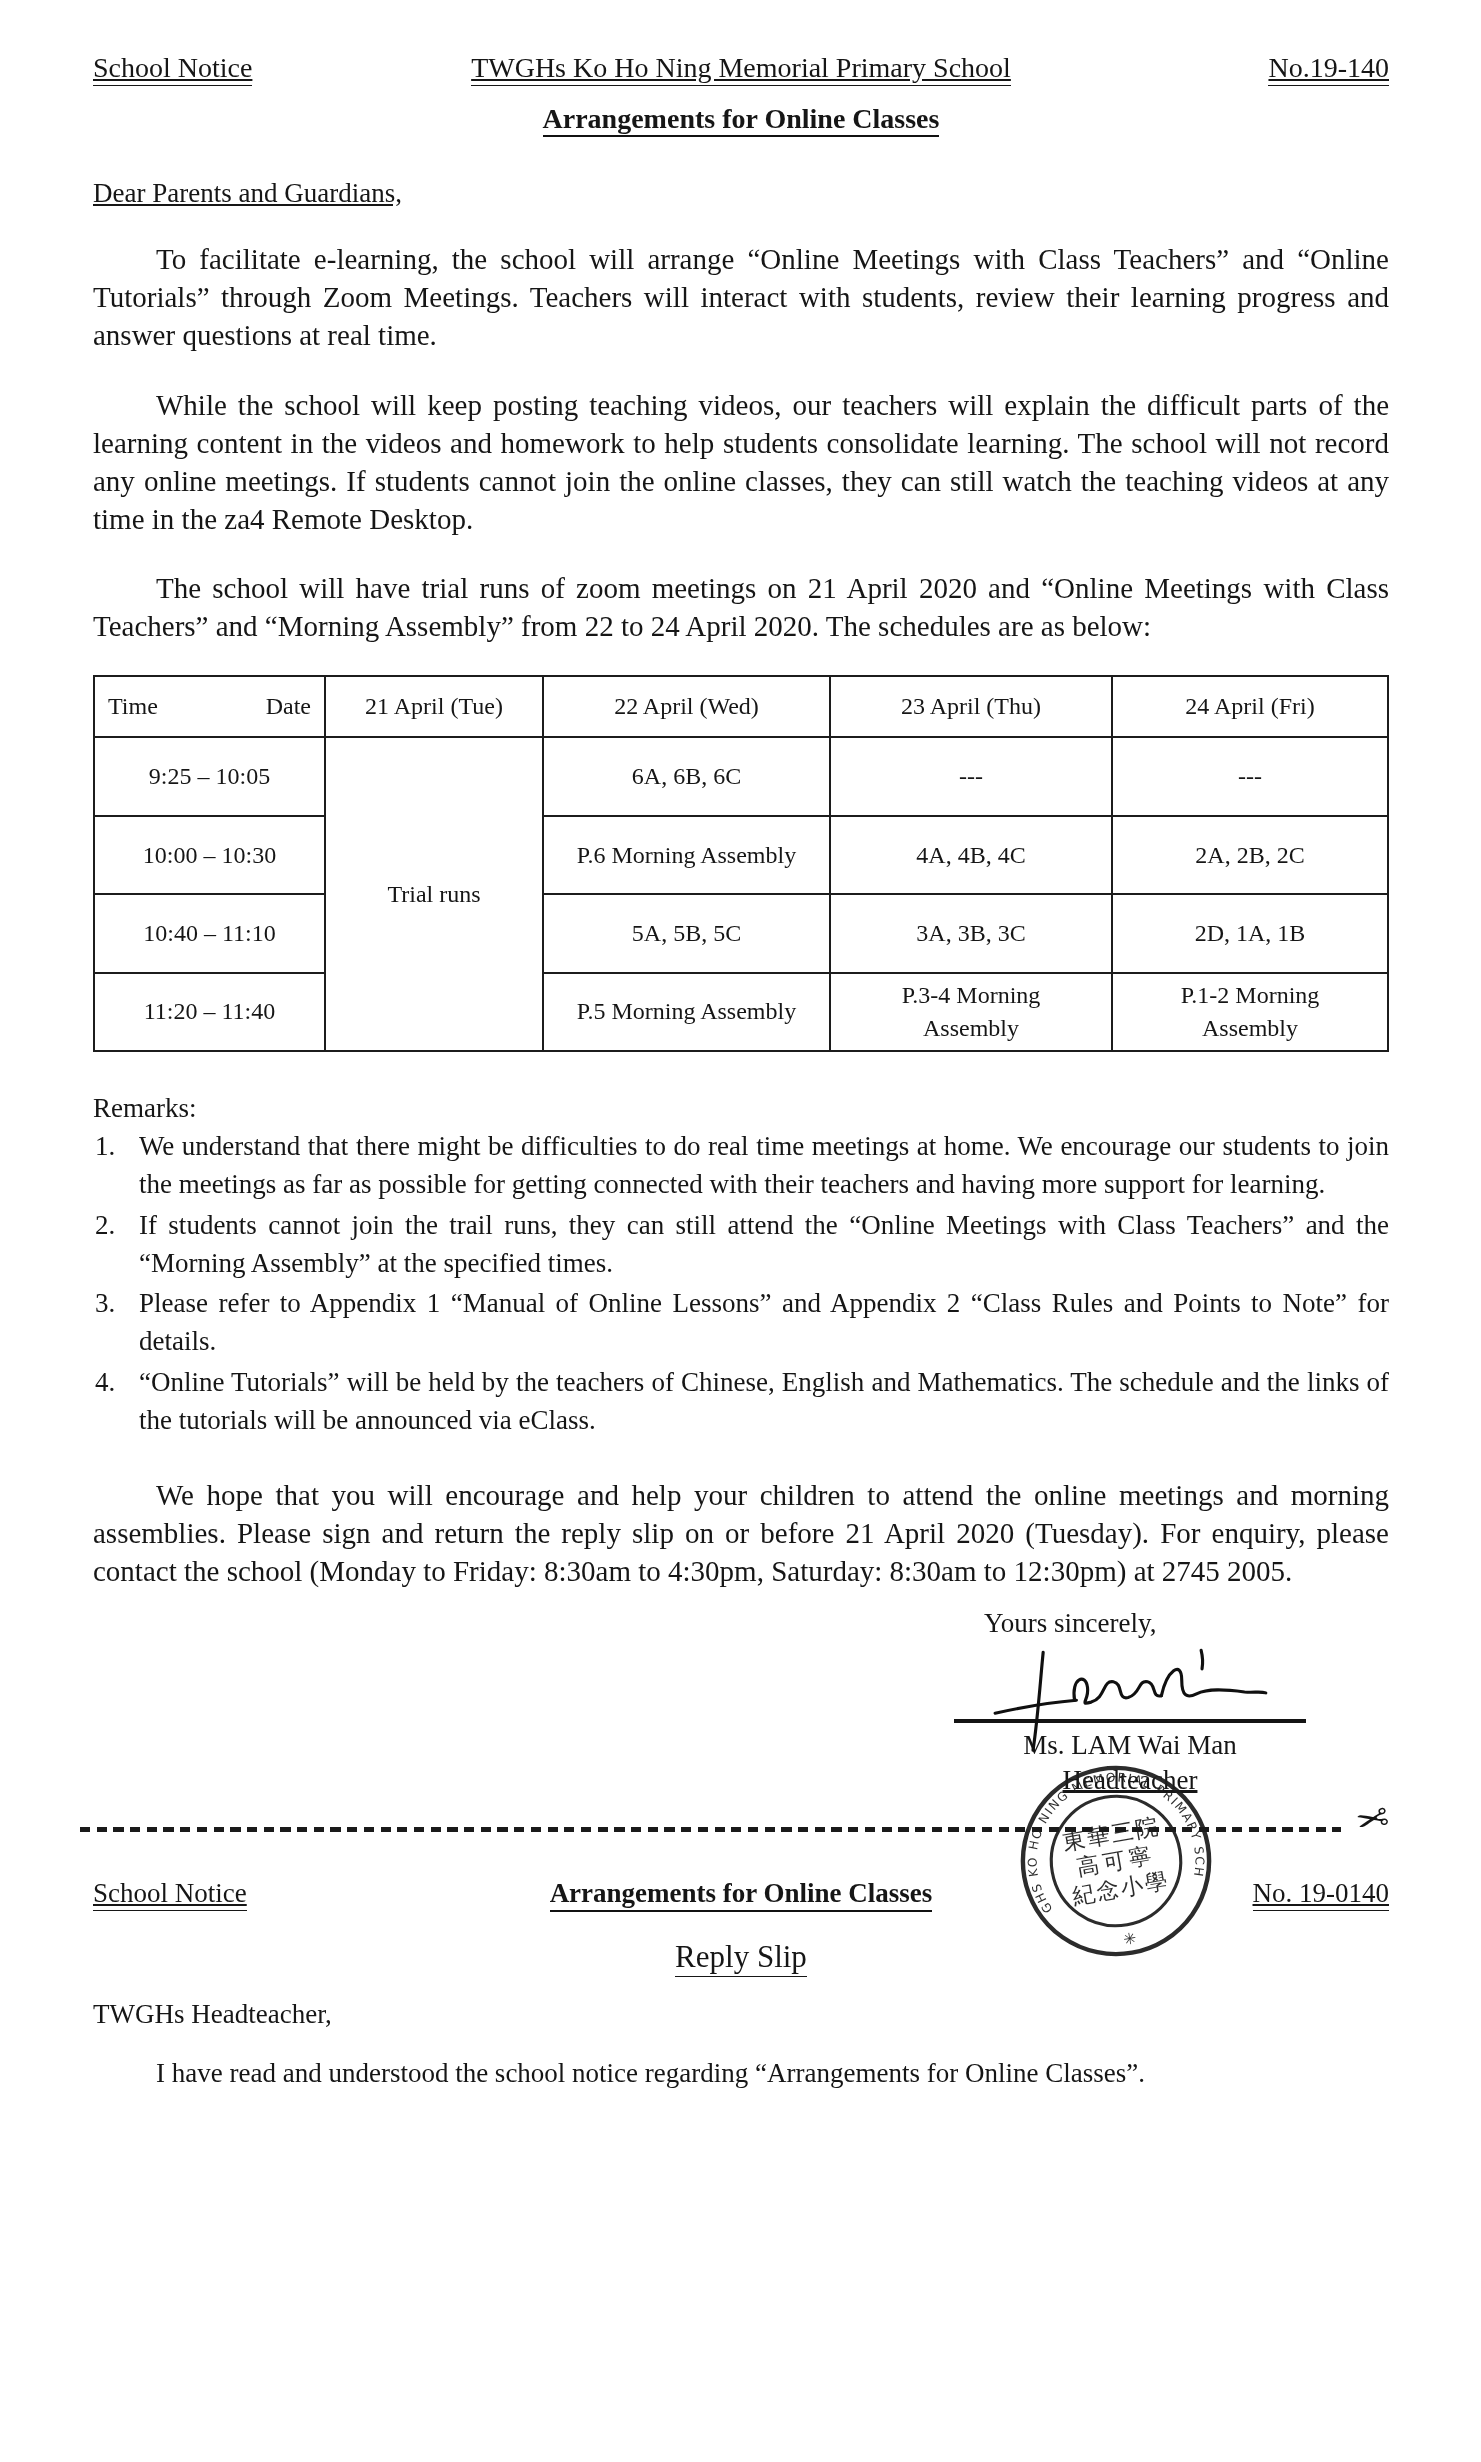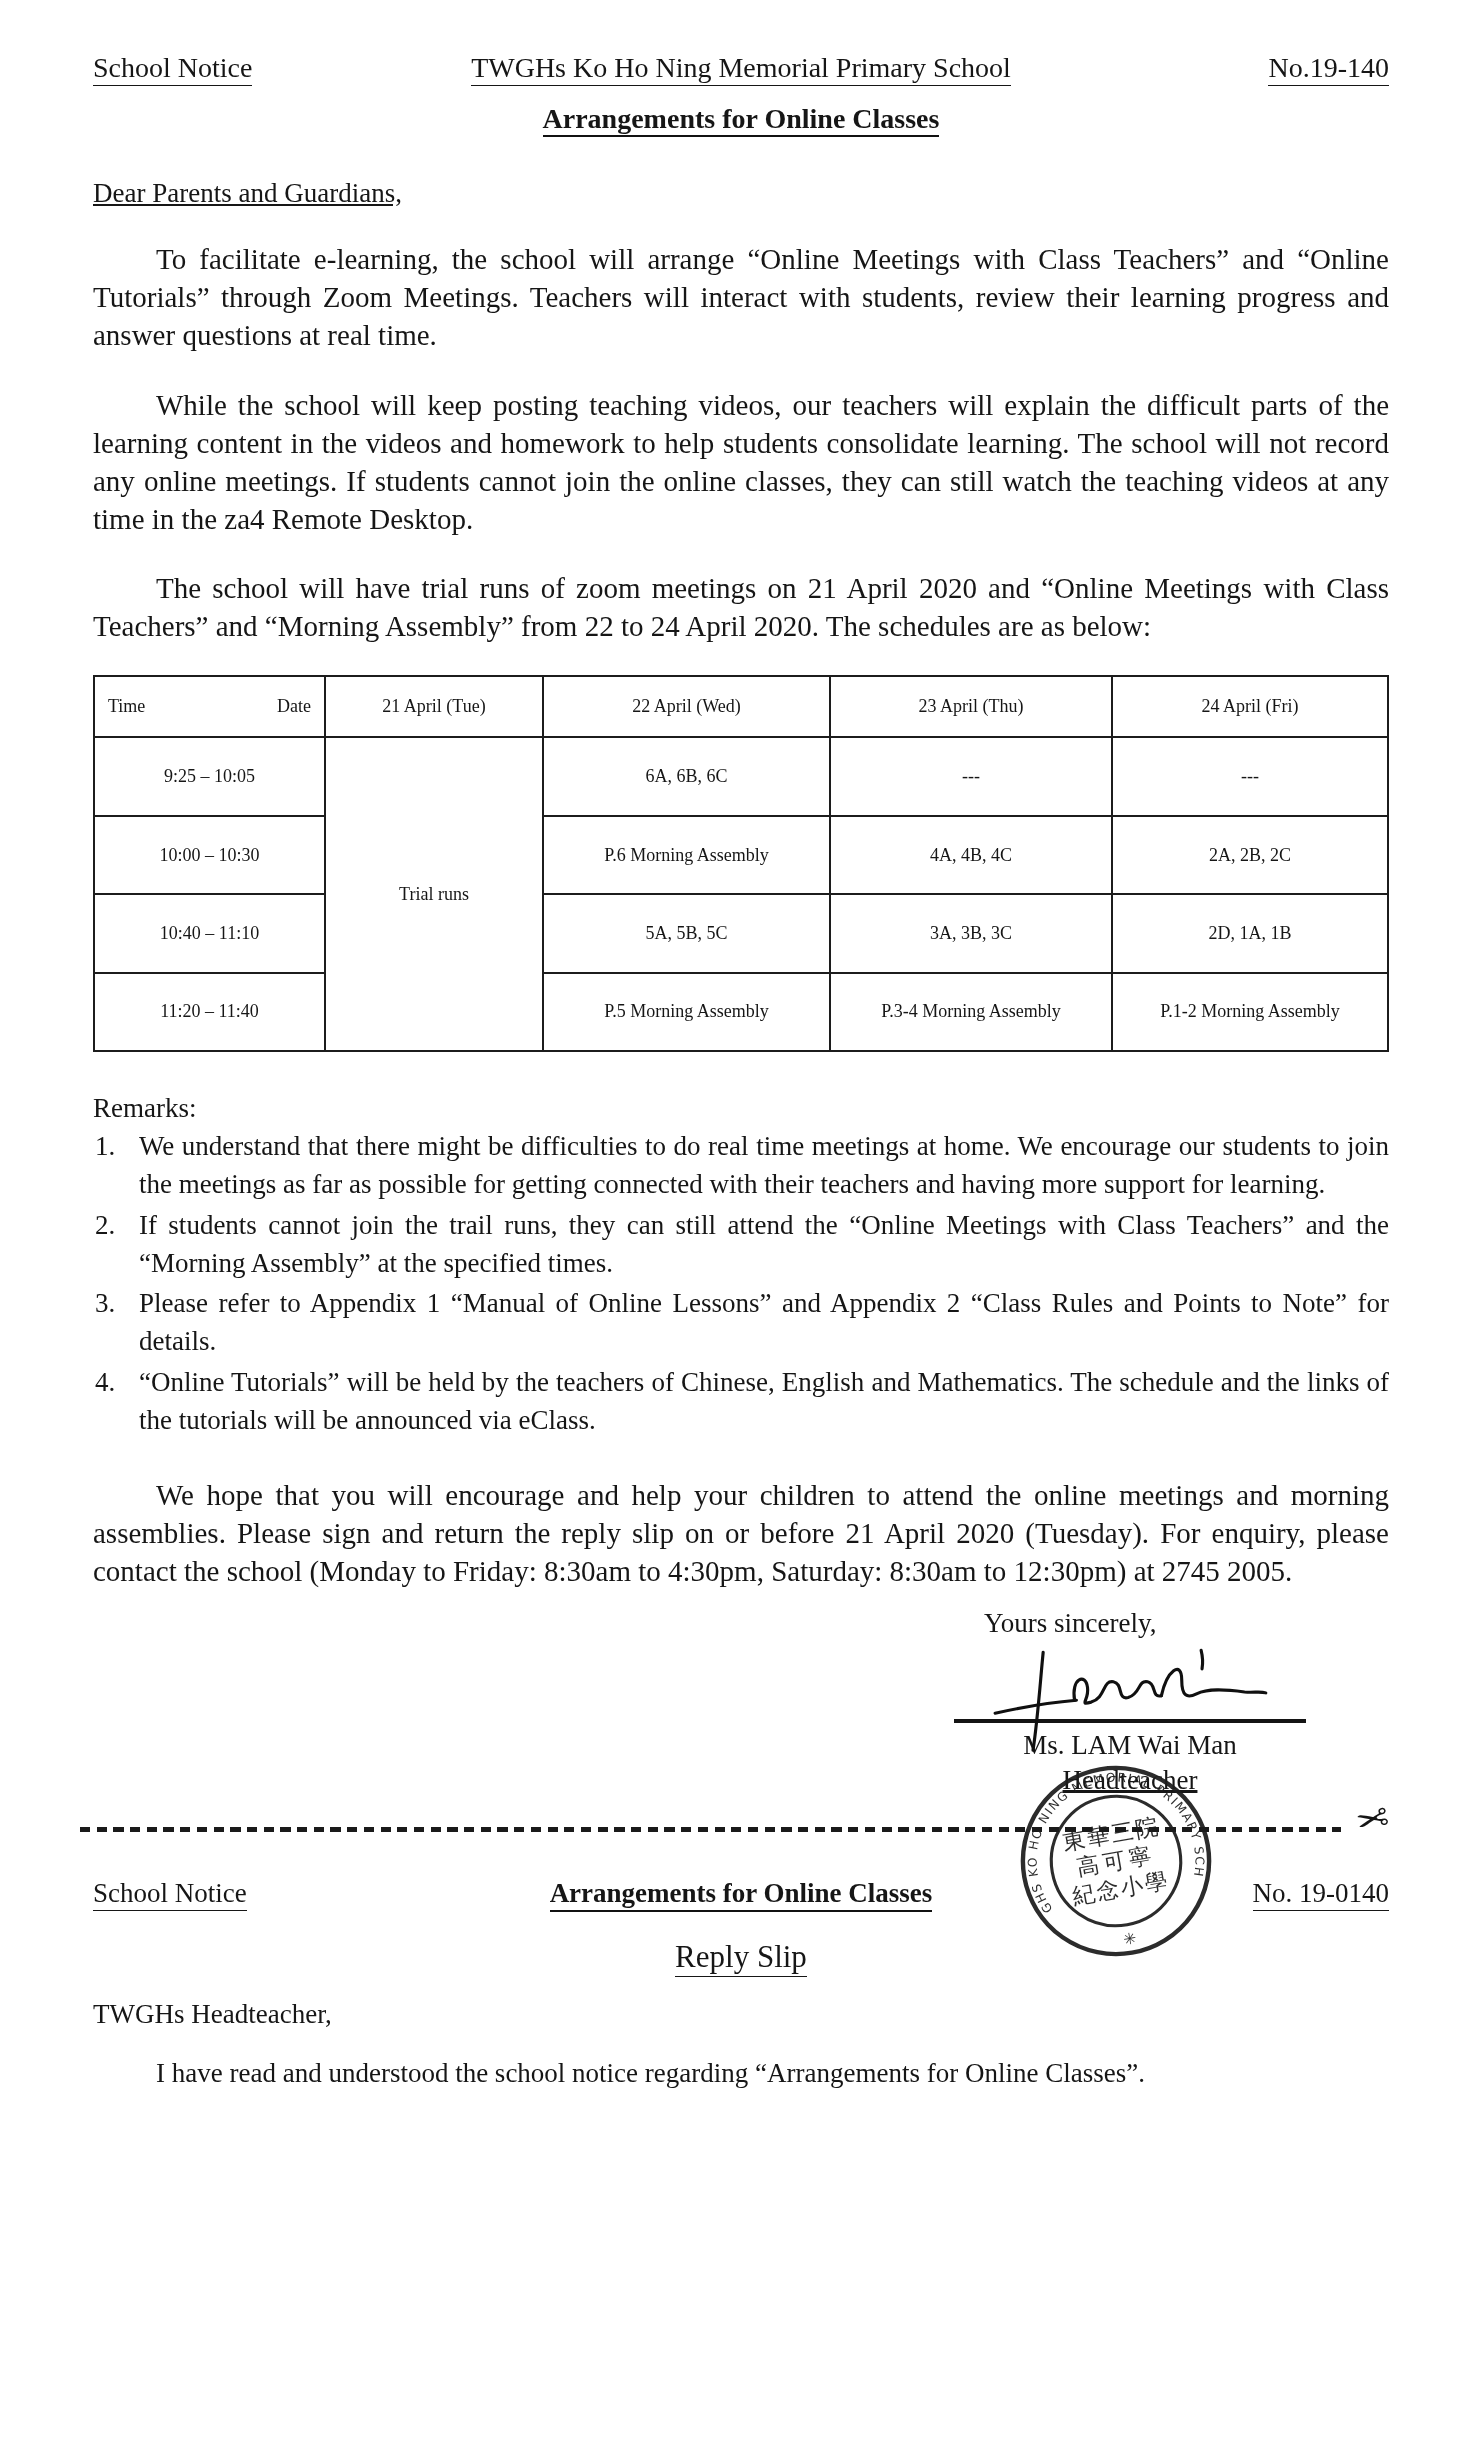--- a/index.html
+++ b/index.html
@@ -15,39 +15,39 @@
 
   
   .hdr-row{
     display:grid;grid-template-columns:1fr auto 1fr;
     align-items:baseline;
     padding-top:52px;
     font-size:28px;
   }
   .hdr-row .h-left{justify-self:start;}
   .hdr-row .h-right{justify-self:end;}
-  .uline{border-bottom:1.9px solid #161616;padding-bottom:0.9px;}
+  .uline{border-bottom:1.9px solid #161616;padding-bottom:0.9px;text-decoration:underline;}
   .doc-title{
     text-align:center;margin-top:16.7px;font-size:28px;font-weight:bold;
   }
   .doc-title span{border-bottom:2.8px solid #111;padding-bottom:1.9px;}
 
   
   .salutation{margin-top:43px;font-size:27px;text-decoration:underline;}
   p.body-par{
     margin:0;margin-top:31.5px;
     font-size:29px;line-height:38px;
     text-align:justify;text-indent:63px;
   }
 
   
   table.schedule{
     margin-top:30px;width:100%;
     border-collapse:collapse;table-layout:fixed;
-    font-size:18px;
+    font-size:24px;
   }
   table.schedule col.c0{width:231px;}
   table.schedule col.c1{width:218px;}
   table.schedule col.c2{width:287px;}
   table.schedule col.c3{width:282px;}
   table.schedule td{
     border:2.8px solid #1c1c1c;
     text-align:center;vertical-align:middle;
     line-height:33px;padding:3.7px 28px;
   }

